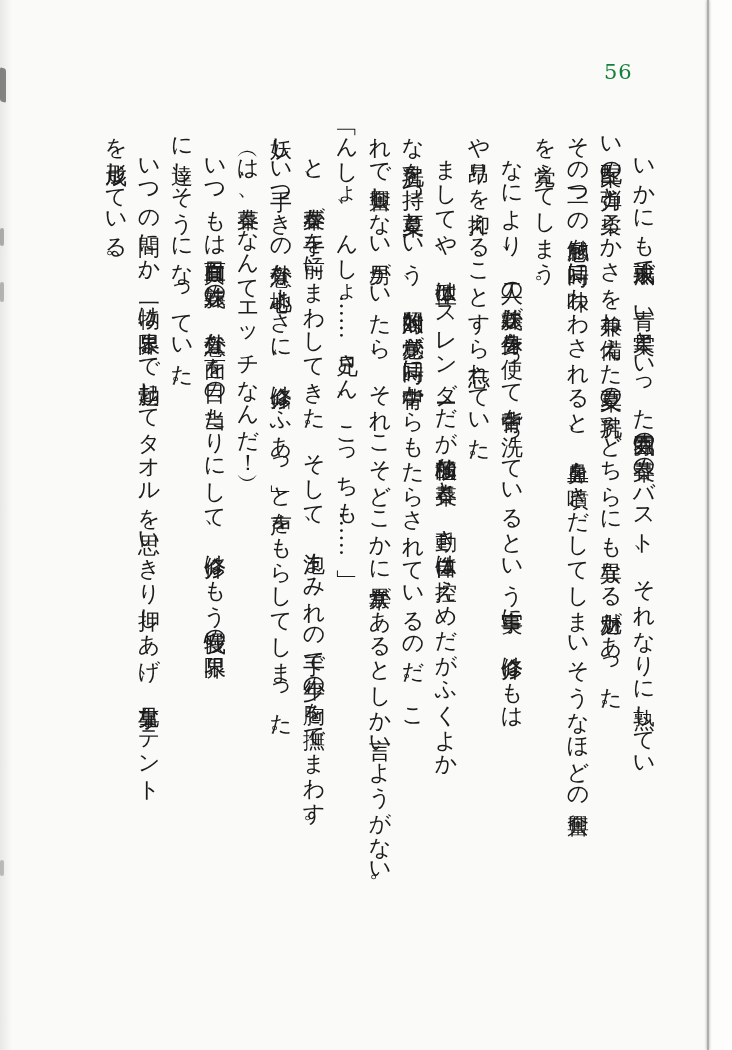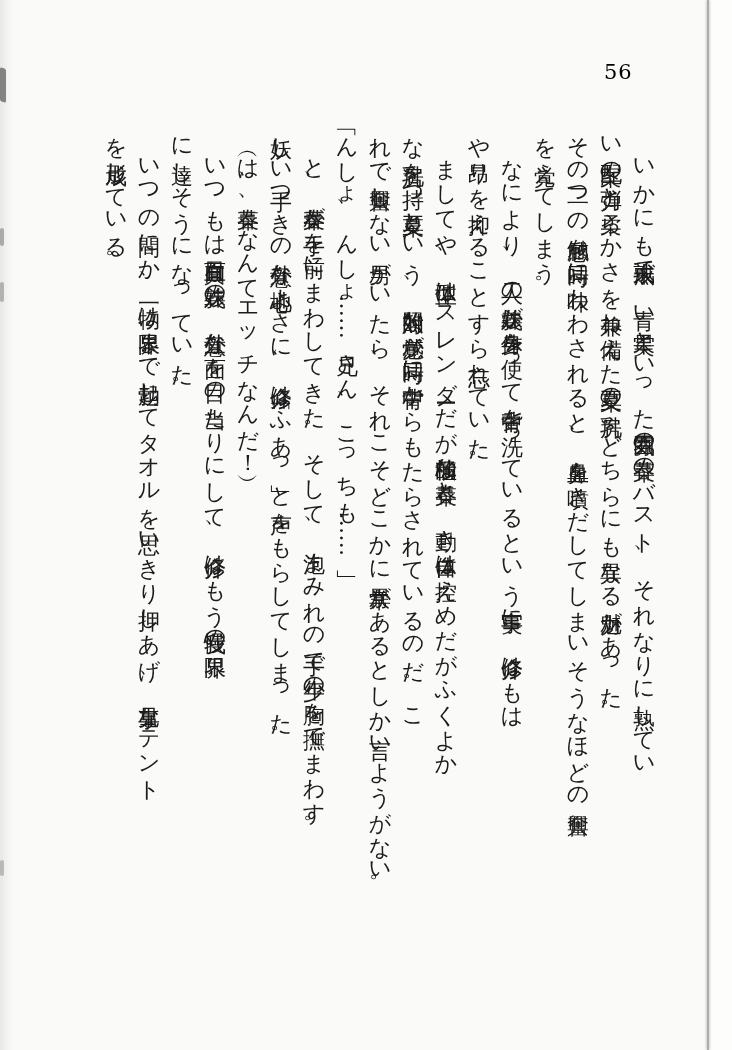--- a/index.html
+++ b/index.html
@@ -26,21 +26,21 @@
     background:linear-gradient(to right, rgba(70,70,70,.10), rgba(70,70,70,0));
   }
   .speck { position:absolute; background:#4a4a4a; border-radius:2px; }
   .speck.s1 { left:0; top:68px;  width:6px; height:34px; opacity:.65; transform:skewY(18deg); }
   .speck.s2 { left:0; top:228px; width:4px; height:18px; opacity:.40; }
   .speck.s3 { left:0; top:282px; width:4px; height:20px; opacity:.35; }
   .speck.s4 { left:0; top:860px; width:4px; height:16px; opacity:.30; }
 
   .page-number {
     position:absolute; top:60px; left:604px;
-    font-size:21px; color:#000000; letter-spacing:1px;
+    font-size:21px; color:#15803d; letter-spacing:1px;
   }
 
   .text-block {
     position:absolute; top:122px; right:71px; height:858px;
     writing-mode:vertical-rl;
     -webkit-writing-mode:vertical-rl;
     color:#1b1b1b;
   }
   .col {
     font-size:22px;

